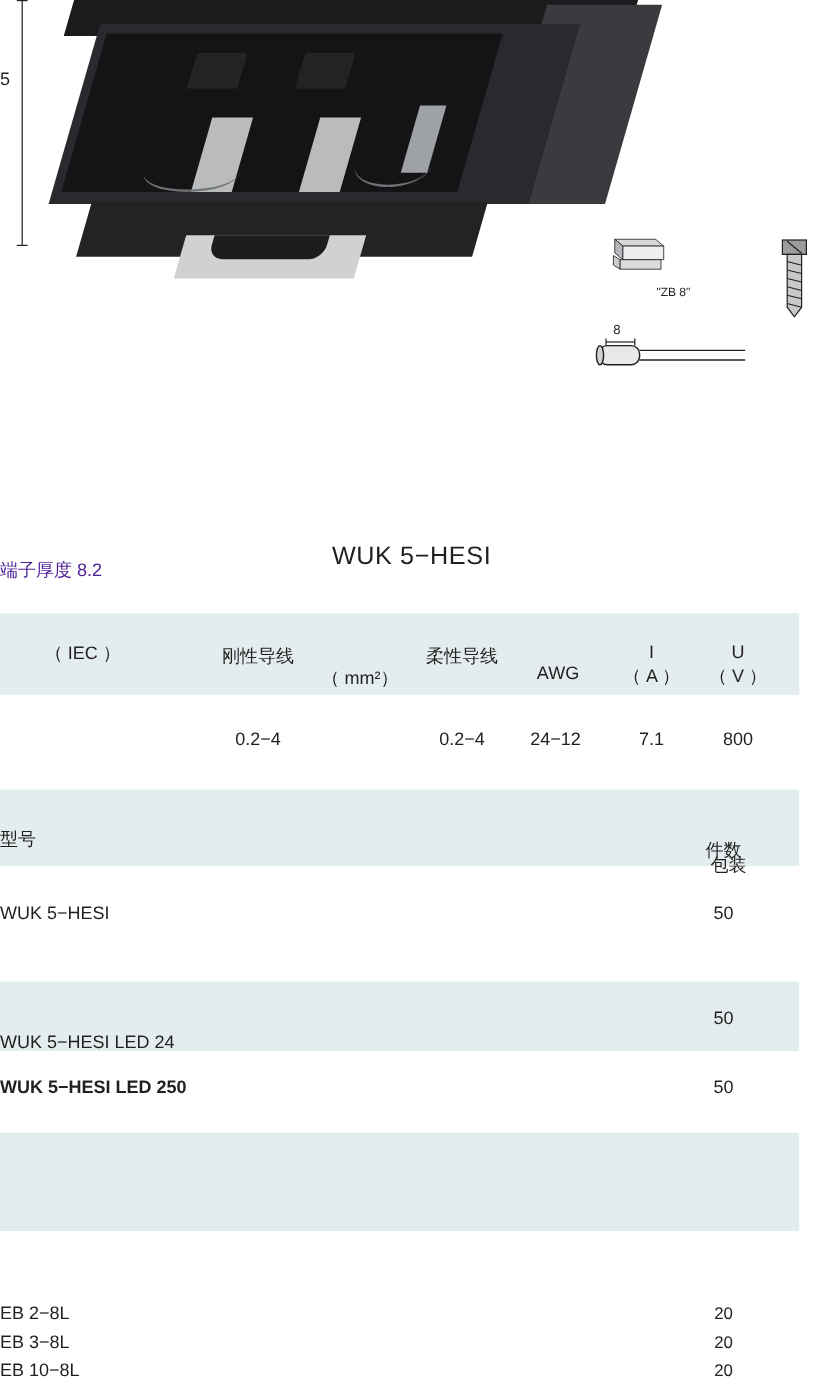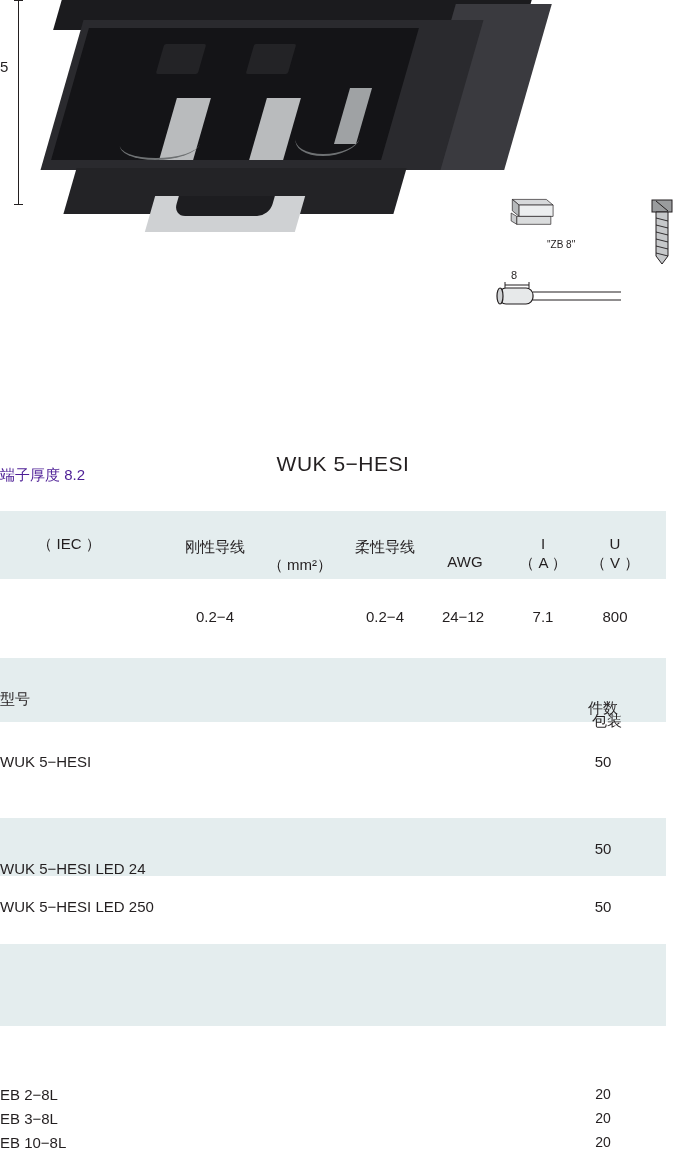--- a/index.html
+++ b/index.html
@@ -359,21 +359,21 @@
 <div class="m-text m-model hdr-model">型号</div>
 <div class="m-text hdr-pack1">包装</div>
 <div class="m-text hdr-pack2">件数</div>
 
 <div class="m-text m-model" style="top:753px;">WUK 5−HESI</div>
 <div class="m-text m-qty" style="top:753px;">50</div>
 
 <div class="m-text m-model" style="top:840px;margin-top:20px;">WUK 5−HESI LED 24</div>
 <div class="m-text m-qty" style="top:840px;">50</div>
 
-<div class="m-text m-model" style="top:898px;">WUK 5−HESI LED 250</div>
+<div class="m-text m-model" style="top:898px;font-weight:bold;">WUK 5−HESI LED 250</div>
 <div class="m-text m-qty" style="top:898px;">50</div>
 
 <div class="m-text m-model" style="top:975px;"></div>
 <div class="m-text m-qty" style="top:975px;"></div>
 
 <div class="footer-list">
   <div class="footer-row">
     <div class="fm">EB 2−8L</div>
     <div class="fq">20</div>
   </div>

